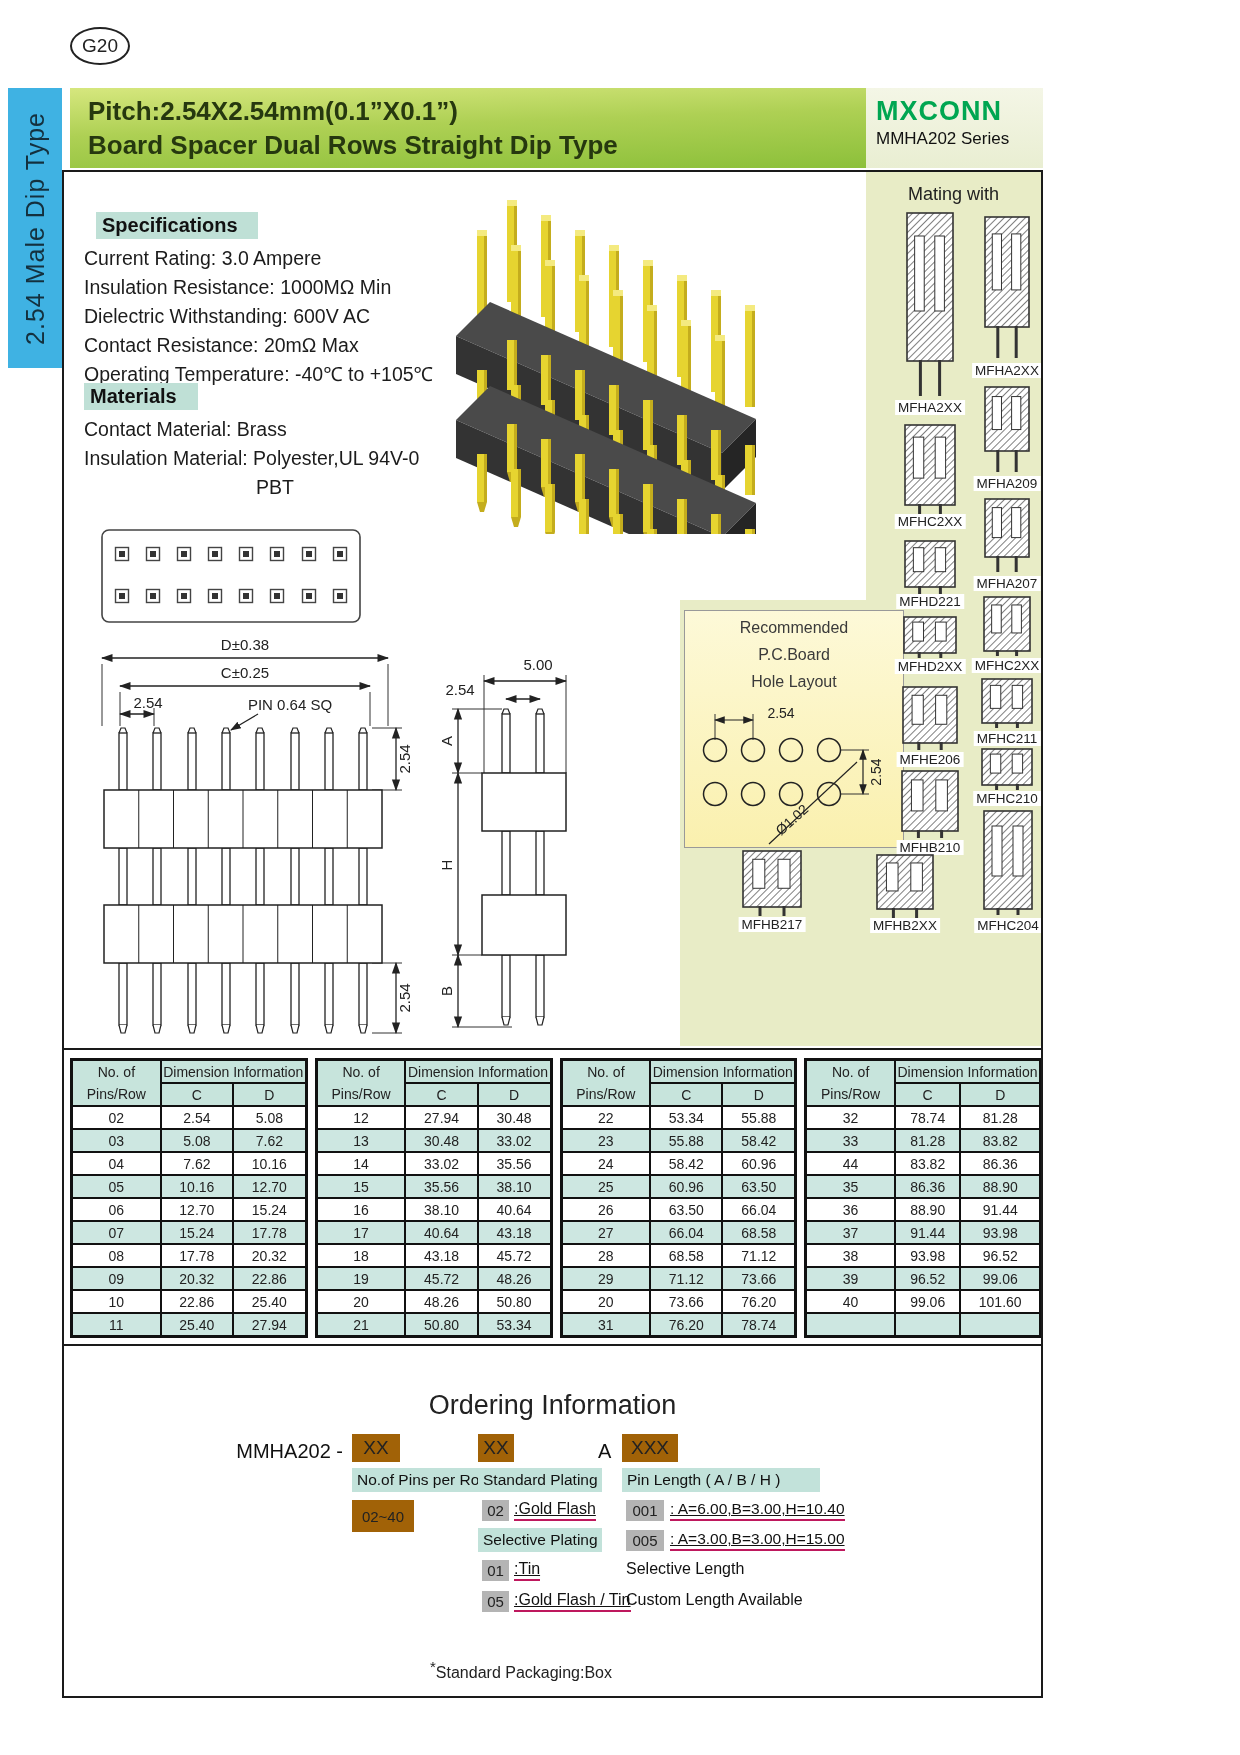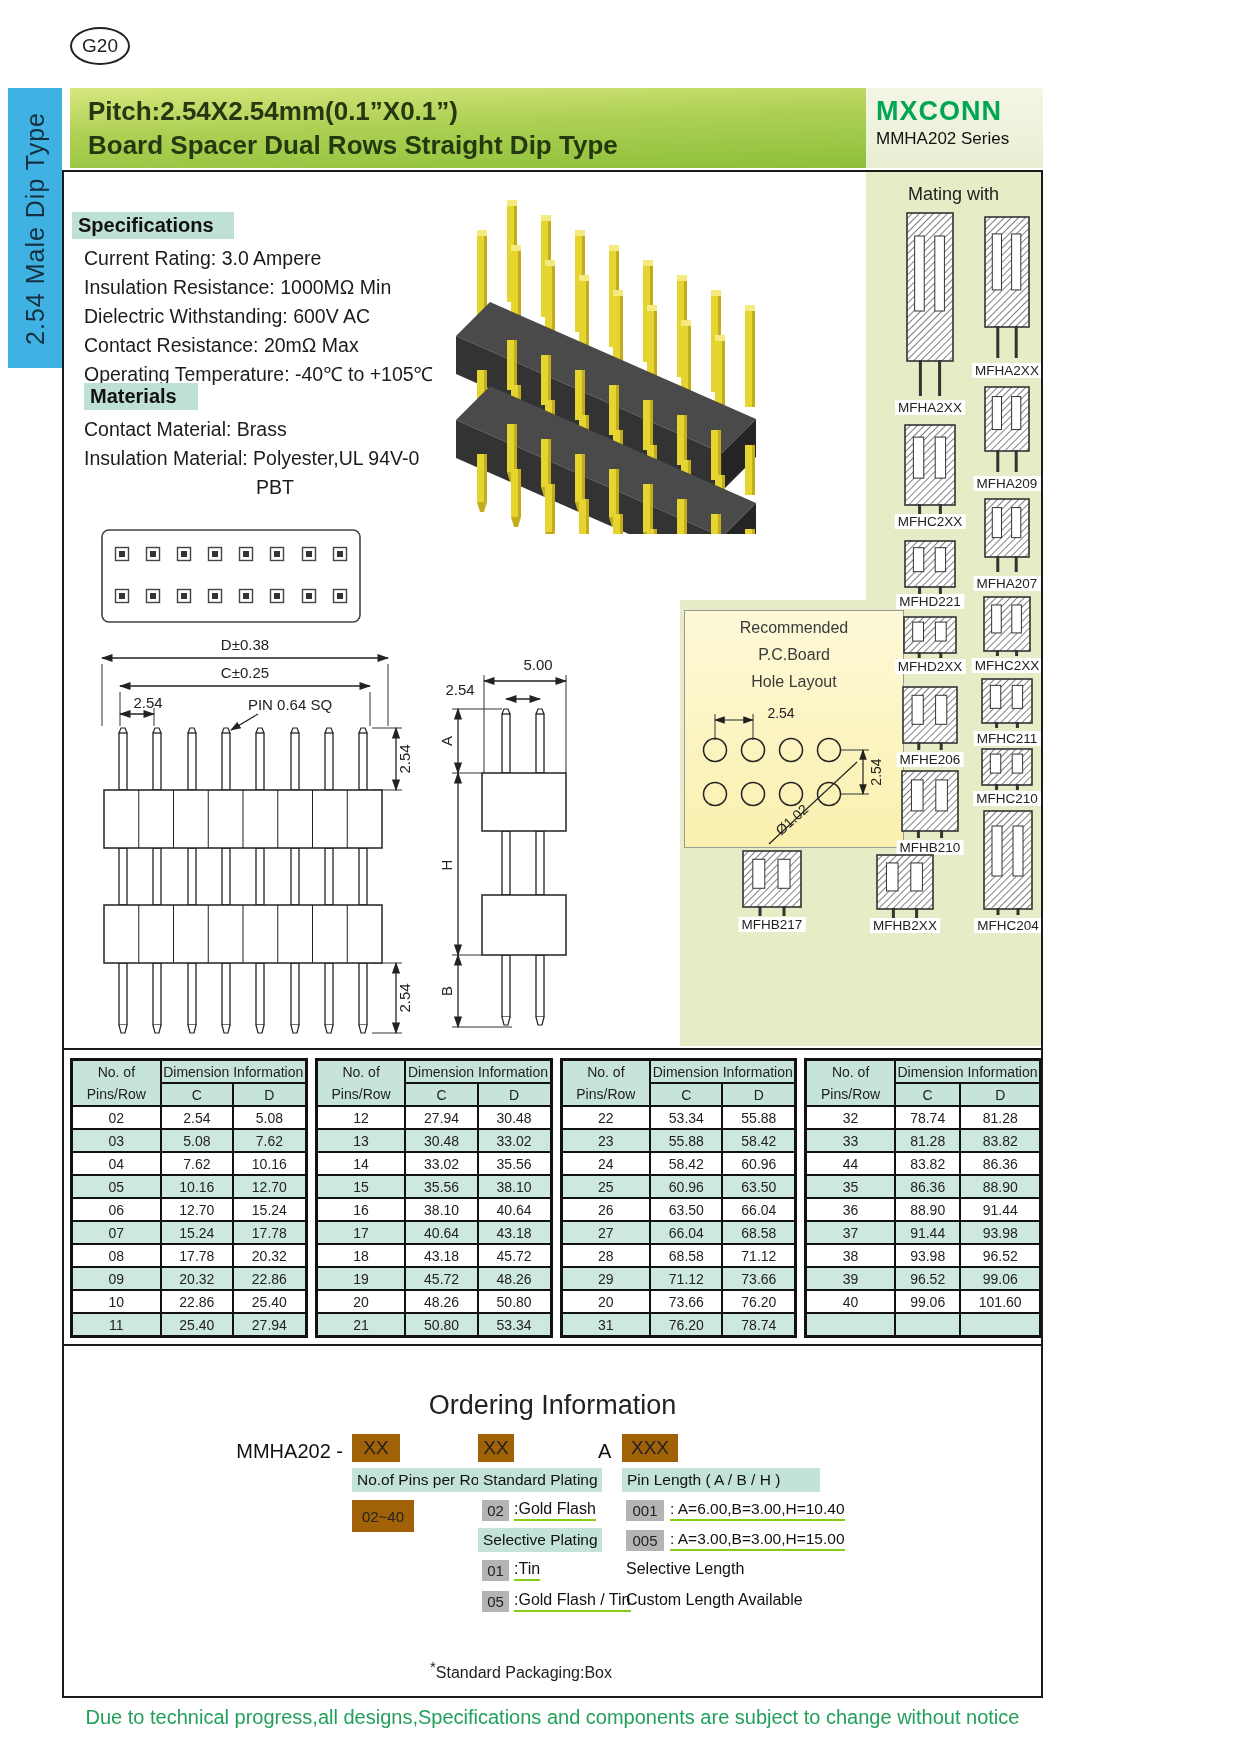--- a/index.html
+++ b/index.html
@@ -31,21 +31,21 @@
   .frame{left:62px;top:170px;width:981px;height:1528px;border:2px solid #1a1a1a;box-sizing:border-box;pointer-events:none;}
   .divider{left:62px;height:0;border-top:2px solid #1a1a1a;width:981px;}
 
   
   .panel-a{left:866px;top:172px;width:175px;height:428px;background:#e8ecc6;}
   .panel-b{left:680px;top:600px;width:361px;height:446px;background:#e8ecc6;}
   .mating-head{left:866px;top:184px;width:175px;text-align:center;font-size:18px;color:#222;}
 
   
   .teal-head{background:#bfe0d6;font-weight:bold;font-size:20px;color:#111;padding:2px 8px 2px 6px;display:inline-block;}
-  .spec-head{left:72px;top:212px;width:148px;}
+  .spec-head{left:96px;top:212px;width:148px;}
   .mat-head{left:84px;top:383px;width:100px;}
   .lines{font-size:19.5px;color:#1c1c1c;line-height:29px;}
   .spec-lines{left:84px;top:244px;width:400px;}
   .mat-lines{left:84px;top:415px;width:420px;}
   .lines .indent{padding-left:172px;}
 
   
   .holebox{left:684px;top:610px;width:220px;height:238px;background:linear-gradient(180deg,#fdf9d8,#faf0ae);
            border:1px solid #999;box-sizing:border-box;}
   .holebox .ht{font-size:16px;color:#3a3a3a;text-align:center;line-height:21px;margin-top:6px;}
@@ -73,21 +73,21 @@
   .code1{left:352px;top:1434px;width:48px;height:28px;}
   .code2{left:478px;top:1434px;width:36px;height:28px;}
   .code3pre{left:598px;top:1440px;width:20px;font-size:20px;color:#111;}
   .code3{left:622px;top:1434px;width:56px;height:28px;}
   .tealbar{background:#c2e2da;font-size:15.5px;color:#111;display:flex;align-items:center;padding-left:5px;box-sizing:border-box;height:24px;}
   .o-c1h{left:352px;top:1468px;width:164px;}
   .o-c1v{left:352px;top:1500px;width:62px;height:32px;font-size:15px;}
   .o-c2h{left:478px;top:1468px;width:124px;}
   .o-c2h2{left:478px;top:1528px;width:124px;text-align:center;}
   .ocode{position:absolute;background:#b4b4b4;font-size:15px;display:flex;align-items:center;justify-content:center;height:21px;}
-  .olabel{position:absolute;font-size:16px;color:#111;border-bottom:2px solid #84cc16;padding-bottom:1px;white-space:nowrap;}
+  .olabel{position:absolute;font-size:16px;color:#111;border-bottom:2px solid #be185d;padding-bottom:1px;white-space:nowrap;text-decoration:underline;}
   .onote{position:absolute;font-size:16px;color:#111;white-space:nowrap;}
   .o-c3h{left:622px;top:1468px;width:198px;}
   .pkg{left:430px;top:1658px;font-size:16px;color:#222;}
   .pkg sup{font-size:15px;}
 
   .footer{left:62px;top:1706px;width:981px;text-align:center;font-size:20px;color:#21a05a;}
 
   svg text{font-family:"Liberation Sans",sans-serif;fill:#222;}
   .dimtx{font-size:15px;}
   .dimsm{font-size:14px;}
@@ -880,16 +880,15 @@
   <div class="abs tealbar o-c3h">Pin Length ( A / B / H )</div>
   <div class="ocode" style="left:626px;top:1500px;width:38px">001</div>
   <div class="olabel" style="left:670px;top:1500px;font-size:15.5px">: A=6.00,B=3.00,H=10.40</div>
   <div class="ocode" style="left:626px;top:1530px;width:38px">005</div>
   <div class="olabel" style="left:670px;top:1530px;font-size:15.5px">: A=3.00,B=3.00,H=15.00</div>
   <div class="onote" style="left:626px;top:1560px">Selective Length</div>
   <div class="onote" style="left:626px;top:1591px">Custom Length Available</div>
 
   <div class="abs pkg"><sup>*</sup><span>Standard Packaging:Box</span></div>
 
-  <div class="abs footer">Due to technical progress,all designs,Specifications and components are subject to change without notice</div>
 
   <div class="abs frame"></div>
 </div>
 
 </body></html>

